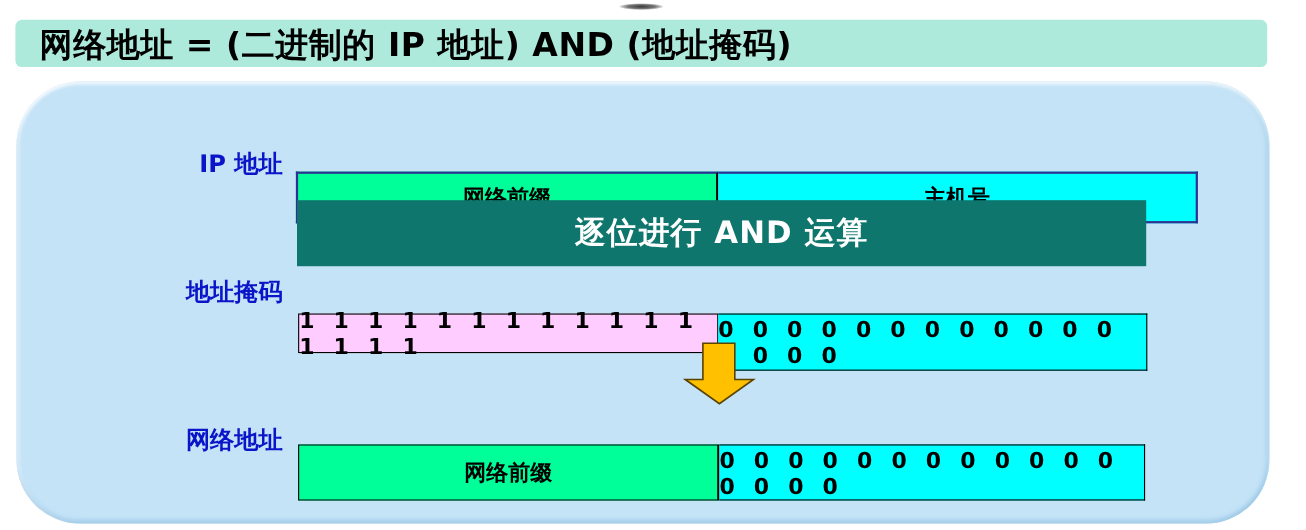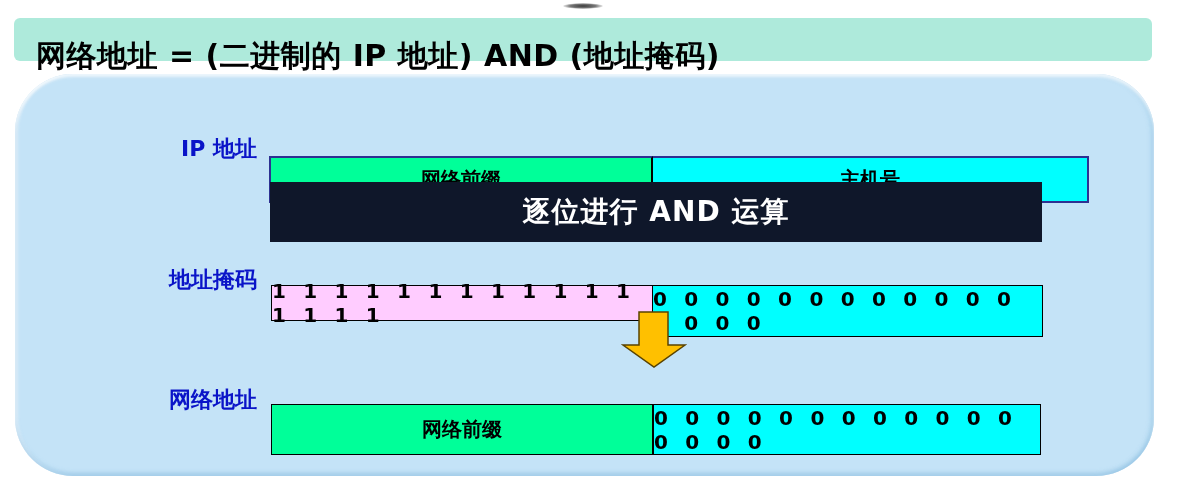--- a/index.html
+++ b/index.html
@@ -11,21 +11,21 @@
   .top-smudge {
     position:absolute; left:563px; top:3px; width:40px; height:6px;
     border-radius:50%;
     background:radial-gradient(ellipse at center, #3a3a3a 0%, #777 45%, rgba(255,255,255,0) 75%);
   }
   .title-bar {
     position:absolute; left:14px; top:18px; width:1138px; height:43px;
     background:#aeeadb; border-radius:6px;
   }
   .title-text {
-    position:absolute; left:36px; top:36px; height:40px; line-height:40px;
+    position:absolute; left:36px; top:22px; height:40px; line-height:40px;
     font-size:30px; font-weight:bold; color:#000; white-space:nowrap;
     letter-spacing:0.5px;
   }
   .panel {
     position:absolute; left:15px; top:74px; width:1139px; height:402px;
     background:#c4e3f7; border-radius:58px;
     box-shadow: inset 0 3px 3px rgba(255,255,255,0.7), inset 0 -3px 4px rgba(140,190,225,0.6),
                 inset 3px 0 3px rgba(255,255,255,0.5), inset -3px 0 4px rgba(150,200,230,0.5);
   }
   .row-label {
@@ -34,42 +34,42 @@
   }
   .cell {
     position:absolute; box-sizing:border-box;
     display:flex; align-items:center; justify-content:center;
     font-weight:bold; color:#000;margin-top:32px;
   }
   .txt-cn { font-size:20px; }
   .bits { font-size:20px; letter-spacing:5.2px; }
   .and-bar {
     position:absolute; left:270px; top:182px; width:772px; height:60px;
-    background:#0f172a; color:#fff; font-weight:bold; font-size:28px;
+    background:#0f766e; color:#fff; font-weight:bold; font-size:28px;
     display:flex; align-items:center; justify-content:center; letter-spacing:1px;
   }
   .arrow { position:absolute; left:621px; top:311px; width:66px; height:58px; }
 </style>
 </head>
 <body>
 
 <div class="top-smudge"></div>
 
 <div class="title-bar"></div>
 <div class="title-text">网络地址 = (二进制的 IP 地址) AND (地址掩码)</div>
 
 <div class="panel"></div>
 
 <div class="row-label" style="top:134px;margin-left:25px;">IP 地址</div>
 <div class="cell txt-cn" style="left:269px; top:124px; width:384px; height:47px; background:#00ff99; border:2px solid #2e3192; border-right:2px solid #000;">网络前缀</div>
 <div class="cell txt-cn" style="left:653px; top:124px; width:436px; height:47px; background:#00ffff; border:2px solid #2e3192; border-left:none;">主机号</div>
 
 <div class="and-bar">逐位进行 AND 运算</div>
 
-<div class="row-label" style="top:265px;">地址掩码</div>
+<div class="row-label" style="top:251px;">地址掩码</div>
 <div class="cell bits" style="left:271px; top:253px; width:382px; height:36px; background:#ffccff; border:1.5px solid #000; border-right:1.5px solid #000;">1 1 1 1 1 1 1 1 1 1 1 1 1 1 1 1</div>
 <div class="cell bits" style="left:653px; top:253px; width:390px; height:52px; background:#00ffff; border:1.5px solid #000; border-left:none;">0 0 0 0 0 0 0 0 0 0 0 0 0 0 0 0</div>
 
 <svg class="arrow" viewBox="0 0 66 58">
   <polygon points="18,1 47,1 47,34 64,34 33,56 2,34 18,34" fill="#ffc000" stroke="#5a4300" stroke-width="1.5" stroke-linejoin="miter"></polygon>
 </svg>
 
 <div class="row-label" style="top:385px;">网络地址</div>
 <div class="cell txt-cn" style="left:271px; top:372px; width:383px; height:51px; background:#00ff99; border:1.5px solid #000; border-right:2px solid #000;">网络前缀</div>
 <div class="cell bits" style="left:654px; top:372px; width:387px; height:51px; background:#00ffff; border:1.5px solid #000; border-left:none;">0 0 0 0 0 0 0 0 0 0 0 0 0 0 0 0</div>

